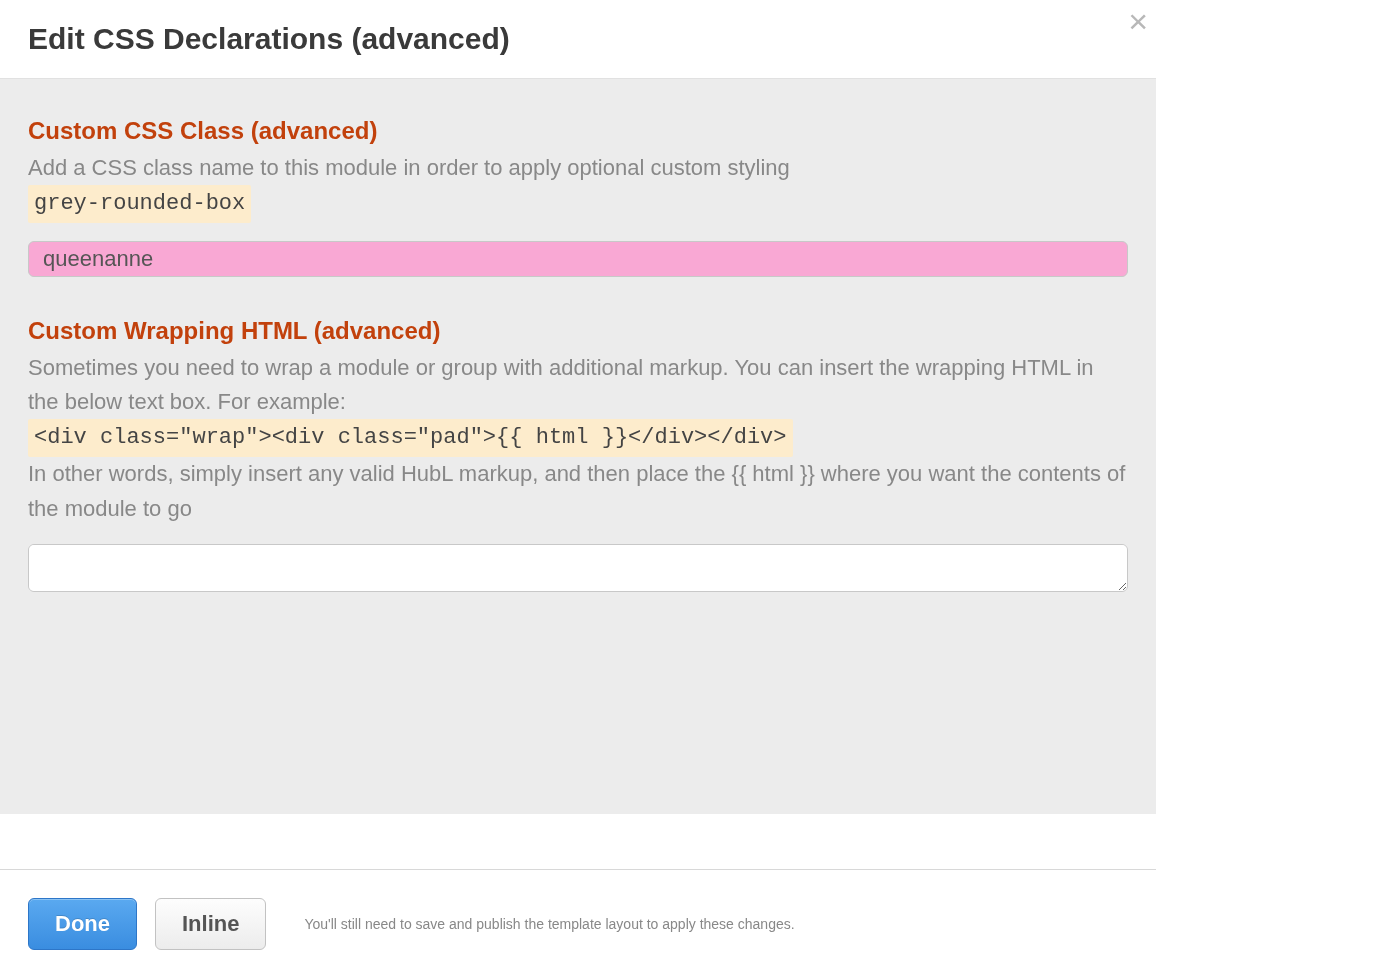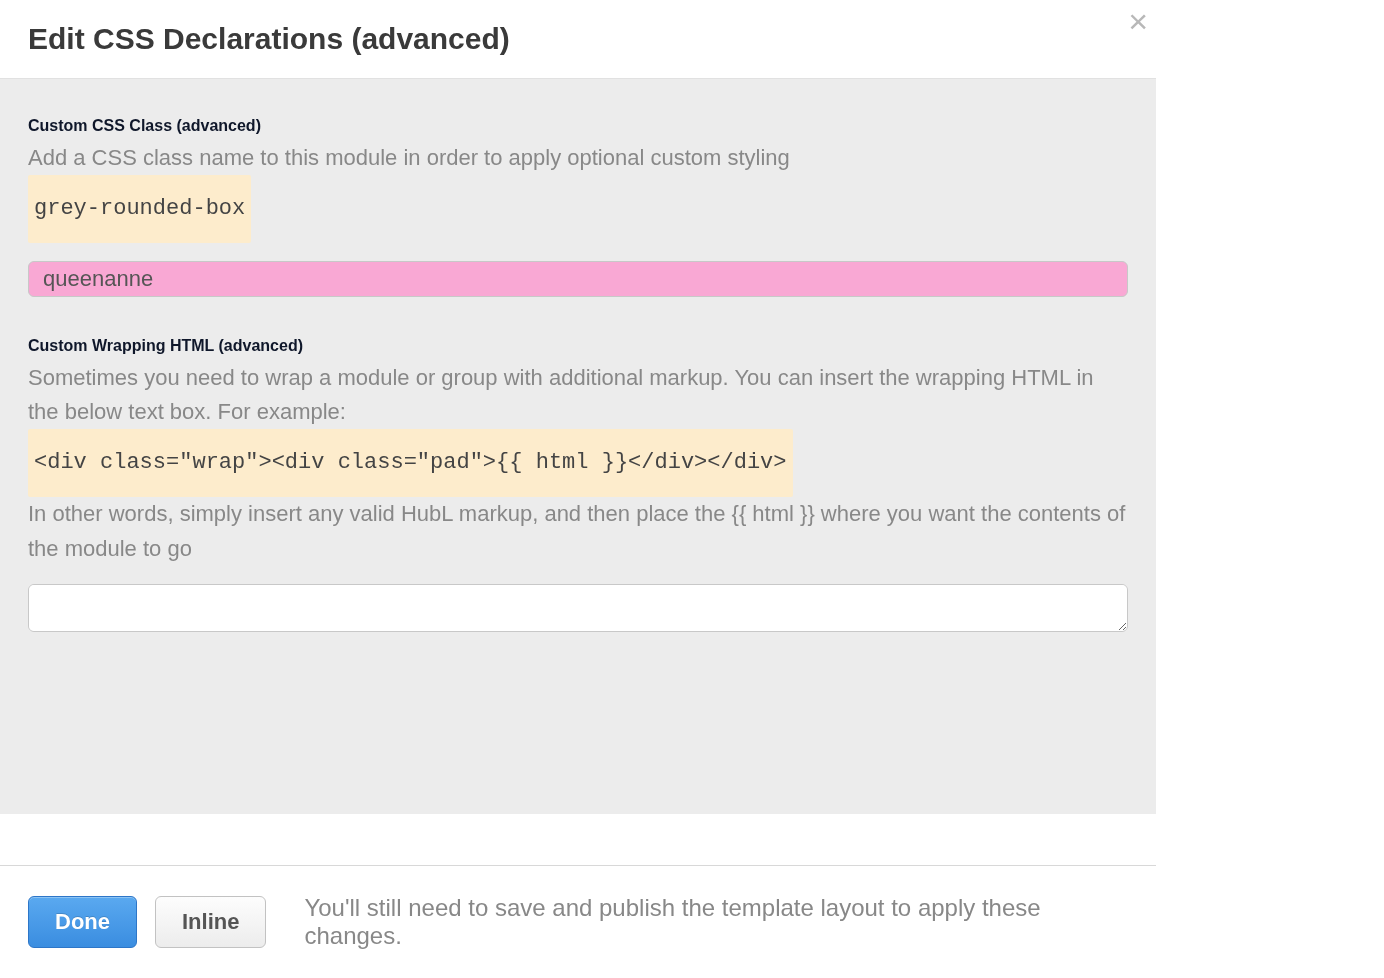--- a/index.html
+++ b/index.html
@@ -38,36 +38,36 @@
     .modal-body {
       padding: 38px 28px 20px 28px;
       background: #ececec;
       height: 735px;
       overflow: hidden;
     }
     .section {
       margin-bottom: 40px;
     }
     .section-heading {
-      font-size: 16px;
+      font-size: 24px;
       font-weight: 600;
-      color: #0f172a;
+      color: #c2410c;
       margin-bottom: 6px;
     }
     .section-desc {
       font-size: 22px;
       color: #888888;
       line-height: 1.55;
     }
     .code-snip {
       font-family: "Menlo", "Consolas", "Courier New", monospace;
       background: #fdeccc;
       font-size: 22px;
       color: #444;
-      padding: 17px 6px;
+      padding: 2px 6px;
       border-radius: 2px;
       display: inline-block;
     }
     .text-input {
       width: 100%;
       font-size: 22px;
       color: #555;
       padding: 4px 14px;
       border: 1px solid #c8c8c8;
       border-radius: 6px;
@@ -122,21 +122,21 @@
       color: #ffffff;
       text-shadow: 0 -1px 0 rgba(0,0,0,0.15);
       box-shadow: inset 0 1px 0 rgba(255,255,255,0.3);
     }
     .btn-secondary {
       background: linear-gradient(to bottom, #fdfdfd, #ececec);
       border: 1px solid #c2c2c2;
       color: #555;
     }
     .footer-note {
-      font-size: 24px;
+      font-size: 14px;
       color: #888888;
       margin-left: 20px;
     }
   </style>
 </head>
 <body>
 
 <div class="modal">
 
   <div class="modal-header">

